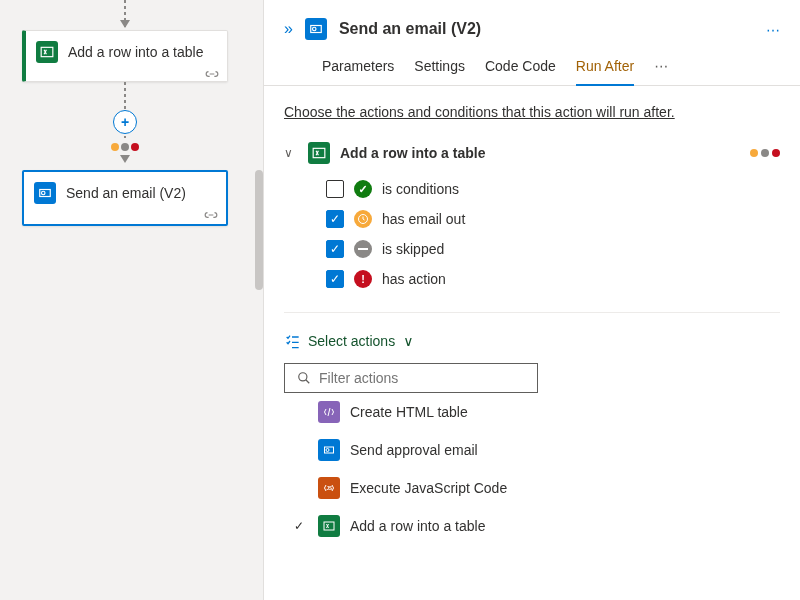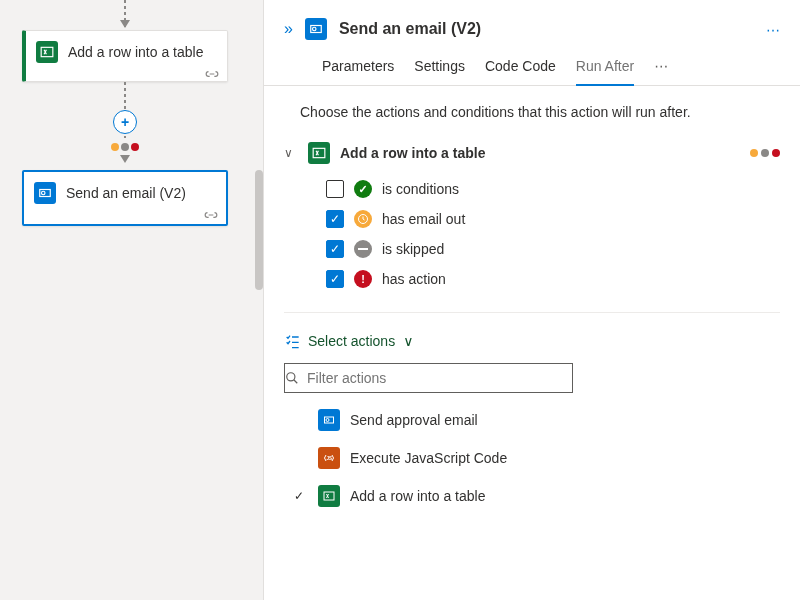--- a/index.html
+++ b/index.html
@@ -26,41 +26,41 @@
   .icon-outlook { background: #0078d4; }
   .icon-purple { background: #8764b8; }
   .icon-orange { background: #ca5010; }
   .panel { flex: 1; background: #fff; height: 600px; overflow: hidden; position: relative; }
   .panel-head { display: flex; align-items: center; padding: 18px 20px 0 20px; gap: 12px; }
   .collapse-btn { color: #0078d4; font-size: 16px; cursor: pointer; }
   .panel-title { font-size: 16px; font-weight: 600; }
   .panel-menu { position: absolute; right: 20px; top: 22px; color: #0078d4; cursor: pointer; }
   .tabs { display: flex; gap: 20px; padding: 18px 20px 0 58px; border-bottom: 1px solid #e1dfdd; }
   .tab { padding-bottom: 10px; cursor: pointer; color: #323130; }
-  .tab.active { color: #737373; border-bottom: 2px solid #0078d4; margin-bottom: -1px; }
+  .tab.active { color: #a16207; border-bottom: 2px solid #0078d4; margin-bottom: -1px; }
   .tab-more { color: #605e5c; cursor: pointer; }
-  .desc { padding: 18px 36px; color: #323130; }
+  .desc { padding: 18px 20px; color: #323130; text-decoration: underline; }
   .condition-row { display: flex; align-items: center; padding: 4px 20px; gap: 10px; }
   .chev { color: #605e5c; width: 14px; cursor: pointer; font-size: 12px; }
   .cond-title { font-weight: 600; flex: 1; }
   .dots-panel { display: flex; gap: 3px; }
   .status-list { padding: 6px 0 12px 62px; }
   .status-item { display: flex; align-items: center; gap: 10px; padding: 6px 0; }
   .chk { width: 18px; height: 18px; border: 1px solid #323130; border-radius: 2px; display: flex; align-items: center; justify-content: center; font-size: 12px; color: #fff; cursor: pointer; }
   .chk.checked { background: #0078d4; border-color: #0078d4; }
   .status-icon { width: 18px; height: 18px; border-radius: 50%; display: flex; align-items: center; justify-content: center; color: #fff; font-size: 11px; font-weight: bold; }
   .si-success { background: #107c10; }
   .si-timeout { background: #f7a93b; }
   .si-skip { background: #8a8886; position: relative; }
   .si-skip::after { content: ""; position: absolute; width: 10px; height: 2px; background: #fff; }
   .si-fail { background: #c50f1f; }
   .divider { height: 1px; background: #edebe9; margin: 6px 20px; }
   .select-actions { display: flex; align-items: center; gap: 8px; padding: 14px 20px; color: #14532d; cursor: pointer; }
   .action-box { margin: 0 20px 20px 20px; padding-bottom: 10px; }
-  .search-wrap { border: 1px solid #605e5c; display: flex; align-items: center; padding: 6px 0; gap: 8px; margin-bottom: 8px; width: 289px; }
+  .search-wrap { border: 1px solid #605e5c; display: flex; align-items: center; padding: 6px 12px; gap: 8px; width: 254px; }
   .search-wrap input { border: none; outline: none; flex: 1; font-size: 14px; font-family: inherit; }
   .action-item { display: flex; align-items: center; gap: 10px; padding: 8px 6px; cursor: pointer; }
   .action-item .check-slot { width: 18px; display: flex; justify-content: center; color: #323130; font-size: 12px; }
   svg { display: block; }
 </style>
 </head>
 <body>
 
 <div class="canvas">
   <div class="flow-line"></div>
@@ -201,20 +201,29 @@
         <svg width="14" height="14" viewBox="0 0 24 24">
             <circle cx="10" cy="10" r="7" fill="none" stroke="#605e5c" stroke-width="2"></circle>
             <line x1="15" y1="15" x2="21" y2="21" stroke="#605e5c" stroke-width="2"></line>
           </svg>
       </span>
       <input type="text" placeholder="Filter actions" style="">
     </div>
 
     <div class="action-item">
       <span class="check-slot"></span>
+      <div class="icon-sq icon-purple">
+        <svg width="12" height="12" viewBox="0 0 24 24">
+            <path d="M6 6l-3 6 3 6M18 6l3 6-3 6M10 20l4-16" stroke="#fff" stroke-width="2" fill="none"></path>
+          </svg>
+      </div>
+      <span>Create HTML table</span>
+    </div>
+    <div class="action-item">
+      <span class="check-slot"></span>
       <div class="icon-sq icon-outlook">
         <svg width="12" height="12" viewBox="0 0 24 24">
             <rect x="3" y="6" width="18" height="12" fill="none" stroke="#fff" stroke-width="2"></rect>
             <circle cx="9" cy="12" r="3" fill="none" stroke="#fff" stroke-width="2"></circle>
           </svg>
       </div>
       <span>Send approval email</span>
     </div>
     <div class="action-item">
       <span class="check-slot"></span>

